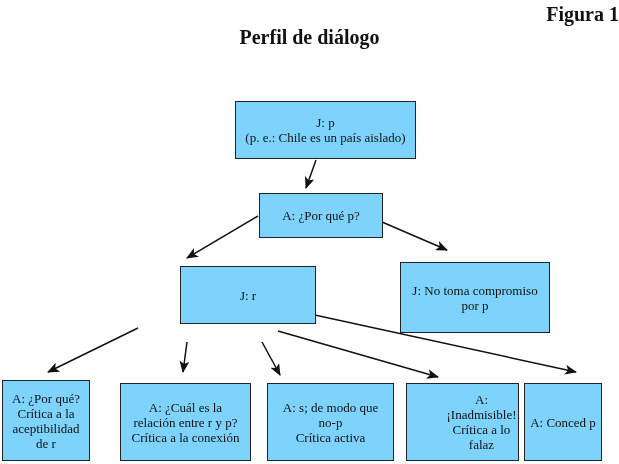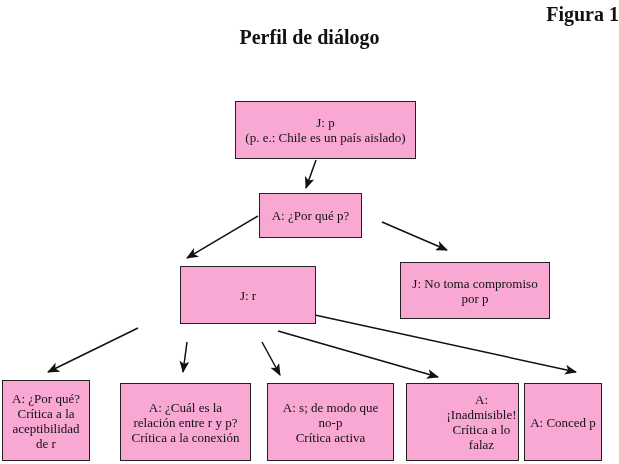--- a/index.html
+++ b/index.html
@@ -3,21 +3,21 @@
 <meta charset="utf-8">
 <style>
   html, body { margin:0; padding:0; background:#fff; }
   body { width:619px; height:464px; position:relative; overflow:hidden;
          font-family:"DejaVu Serif","Liberation Serif",serif; color:#111; }
   .title { position:absolute; left:0; width:619px; text-align:center;
            font-family:"Liberation Serif","DejaVu Serif",serif; font-weight:bold; font-size:20px; }
   #t1 { top:3px;text-align:right; }
   #t2 { top:26px; }
   .box { position:absolute; box-sizing:border-box; border:1.5px solid #222;
-         background:#f9a8d4; display:flex; align-items:center; justify-content:center;
+         background:#7dd3fc; display:flex; align-items:center; justify-content:center;
          text-align:center; font-family:"Liberation Serif","DejaVu Serif",serif;
          font-size:13px; line-height:15px; }
   .box .lines { display:flex; flex-direction:column; }
   svg#arrows { position:absolute; left:0; top:0; }
 </style>
 </head>
 <body>
 
 <div id="t1" class="title">Figura 1</div>
 <div id="t2" class="title">Perfil de diálogo</div>
@@ -37,31 +37,31 @@
   <line x1="278" y1="331" x2="438" y2="377" stroke="#111" stroke-width="1.5" marker-end="url(#ah)"></line>
   <line x1="278" y1="307" x2="576" y2="372" stroke="#111" stroke-width="1.5" marker-end="url(#ah)"></line>
 </svg>
 
 <div class="box" style="left:235px;top:101px;width:181px;height:58px;">
   <div class="lines">
       <span>J: p</span>
       <span>(p. e.: Chile es un país aislado)</span>
     </div>
 </div>
-<div class="box" style="left:259px;top:193px;width:103px;height:45px;">
+<div class="box" style="left:259px;top:193px;width:124px;height:45px;">
   <div class="lines">
       <span>A: ¿Por qué p?</span>
     </div>
 </div>
 <div class="box" style="left:140px;top:266px;width:136px;height:58px;margin-left:40px;">
   <div class="lines">
       <span>J: r</span>
     </div>
 </div>
-<div class="box" style="left:400px;top:262px;width:150px;height:57px;">
+<div class="box" style="left:400px;top:262px;width:150px;height:71px;">
   <div class="lines">
       <span>J: No toma compromiso</span>
       <span>por p</span>
     </div>
 </div>
 <div class="box" style="left:2px;top:380px;width:88px;height:81px;">
   <div class="lines">
       <span>A: ¿Por qué?</span>
       <span>Crítica a la</span>
       <span>aceptibilidad</span>

